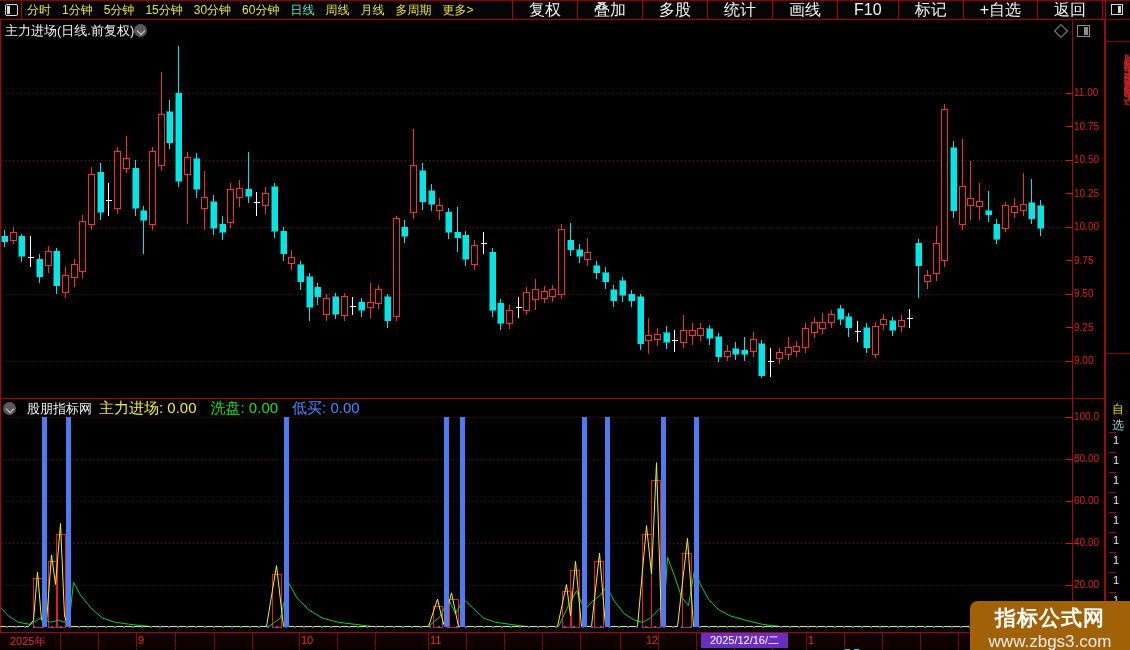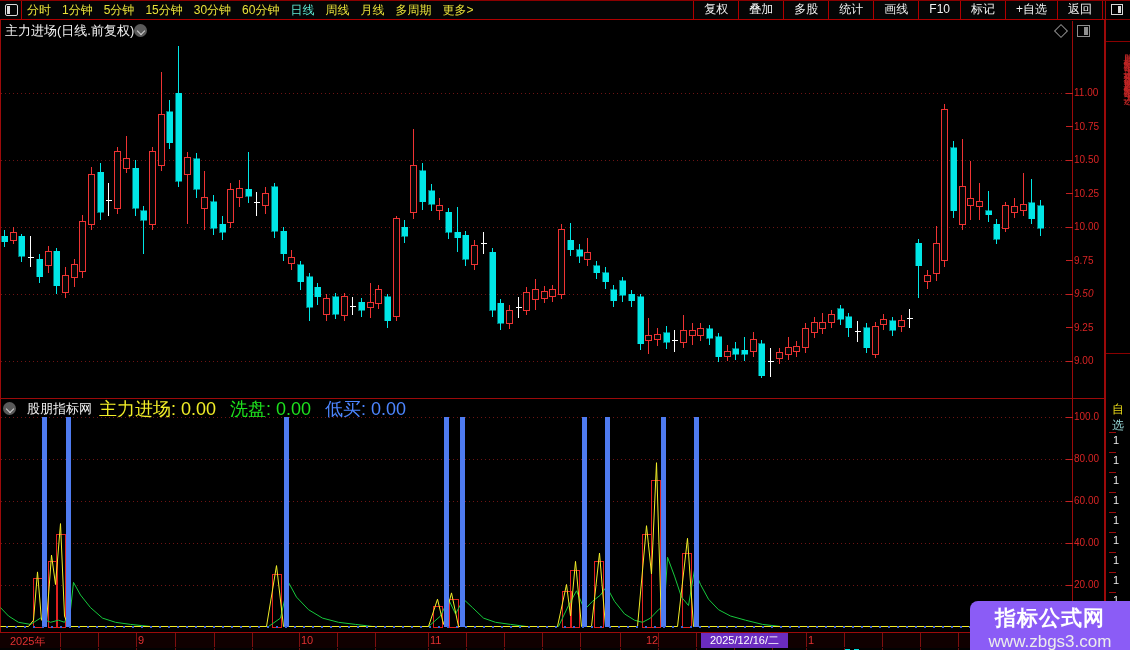--- a/index.html
+++ b/index.html
@@ -7,37 +7,37 @@
           font-family:"Liberation Sans","DejaVu Sans",sans-serif;border-top:1px solid #8a0000;box-sizing:border-box;}
   
   .topbar{position:absolute;left:0;top:0;width:1130px;height:18px;background:#050505;border-bottom:1px solid #b00000;}
   .win-icon{position:absolute;left:5px;top:3px;width:11px;height:10px;border:1px solid #dcdcdc;border-radius:2px;}
   .win-icon::after{content:"";position:absolute;left:1px;top:1px;width:3px;height:8px;background:#dcdcdc;}
   .tb-sep{position:absolute;left:21px;top:0;width:1px;height:18px;background:#b00000;}
   .periods{position:absolute;left:27px;top:0;height:18px;display:flex;align-items:center;gap:11px;}
   .periods .p{color:#eae23a;font-size:12px;line-height:18px;white-space:nowrap;cursor:default;}
   .periods .p.active{color:#5eead4;}
   .actions{position:absolute;right:27px;top:0;height:18px;display:flex;}
-  .actions .cell{color:#f2f2f2;font-size:12px;line-height:17px;padding:0 10px;border-left:1px solid #b00000;white-space:nowrap;}
+  .actions .cell{color:#f2f2f2;font-size:16px;line-height:17px;padding:0 16px;border-left:1px solid #b00000;white-space:nowrap;}
   .actions .cell:last-child{border-right:1px solid #b00000;}
   
   .vline,.hline{position:absolute;background:#9c0a0a;}
   
   .title{position:absolute;left:5px;top:21px;color:#f2f2f2;font-size:13px;z-index:3;}
   .chev{position:absolute;width:13px;height:13px;border-radius:50%;background:#5a5a5a;z-index:3;}
   .chev::after{content:"";position:absolute;left:3.5px;top:4px;width:5px;height:5px;border-left:1.6px solid #cfcfcf;border-bottom:1.6px solid #cfcfcf;transform:rotate(-45deg);}
   .diamond-icon{position:absolute;left:1056px;top:25px;width:8px;height:8px;border:1px solid #8e8e8e;transform:rotate(45deg);z-index:3;}
   .split-icon{position:absolute;left:1077px;top:24px;width:11px;height:10px;border:1px solid #8e8e8e;z-index:3;}
   .split-icon::after{content:"";position:absolute;right:1px;top:1px;width:4px;height:8px;background:#8e8e8e;}
   svg.plot{position:absolute;left:0;top:0;z-index:1;}
   .axis-label{position:absolute;left:1074px;width:30px;color:#d92424;font-size:10px;z-index:2;white-space:nowrap;}
   
   .ind-header{position:absolute;left:3px;top:399px;height:17px;display:flex;align-items:center;gap:7px;z-index:3;}
   .ind-src{color:#f0f0f0;font-size:13px;margin-left:4px;}
-  .ind-lab{font-size:18px;white-space:nowrap;}
+  .ind-lab{font-size:15px;white-space:nowrap;}
   
   .xaxis{position:absolute;left:0;top:632px;width:1104px;height:24px;background:#100000;z-index:2;}
   .xaxis .tick{position:absolute;top:0;width:1px;height:14px;background:#7d0f0f;}
   .xaxis .xlab{position:absolute;top:1px;color:#e23030;font-size:11px;white-space:nowrap;}
   .datebox{position:absolute;left:701px;top:632px;width:87px;height:15px;background:#6b2cc0;color:#fff;
            font-size:11px;line-height:15px;text-align:center;z-index:3;white-space:nowrap;}
   .bstrip{position:absolute;left:0;top:647px;width:1104px;height:3px;background:#020202;z-index:2;}
   .bstrip .tick{position:absolute;top:0;width:1px;height:3px;background:#6e0c0c;}
   .bstrip .cy{position:absolute;top:1px;width:5px;height:2px;background:#00dede;}
   
@@ -46,21 +46,21 @@
   .rs-icon::after{content:"";position:absolute;right:1px;top:1px;width:3px;height:7px;background:#d8d8d8;}
   .rs-vtext{position:absolute;left:15px;top:44px;width:14px;color:#c02626;font-size:11px;line-height:13px;
             writing-mode:vertical-rl;text-orientation:upright;letter-spacing:2px;height:300px;overflow:hidden;}
   .rs-sep{position:absolute;left:0;width:25px;height:1px;background:#8a0000;}
   .rs-tab{position:absolute;left:6px;top:400px;color:#e8d818;font-size:12px;}
   .rs-tab2{position:absolute;left:6px;top:416px;color:#9adada;font-size:12px;}
   .rs-digits{position:absolute;left:7px;top:431px;width:18px;}
   .rs-digits .d{color:#e8e8e8;font-size:11px;height:19px;line-height:14px;}
   .rs-digits .dash{width:7px;height:1px;background:#9c0a0a;margin-left:-4px;}
   
-  .watermark{position:absolute;left:970px;top:600px;width:160px;height:50px;background:#8b5cf6;
+  .watermark{position:absolute;left:970px;top:600px;width:160px;height:50px;background:#a16207;
              border-top-left-radius:8px;z-index:6;text-align:center;color:#fff;}
   .wm1{font-size:21px;font-weight:bold;margin-top:3px;letter-spacing:1px;}
   .wm2{font-size:17px;color:#ececec;margin-top:0px;}
 </style>
 </head>
 <body>
 
 <div class="screen">
 
   <div class="topbar">
@@ -512,21 +512,21 @@
   <div class="hline" style="left:0;top:631px;width:1104px;height:1px;"></div>
   <div class="hline" style="left:0;top:646px;width:1104px;height:1px;"></div>
 
   <div id="price-axis">
       <div class="axis-label" style="top: 86px;">11.00</div>
       <div class="axis-label" style="top: 119.5px;">10.75</div>
       <div class="axis-label" style="top: 153px;">10.50</div>
       <div class="axis-label" style="top: 186.5px;">10.25</div>
       <div class="axis-label" style="top: 220px;">10.00</div>
       <div class="axis-label" style="top: 253.5px;">9.75</div>
-      <div class="axis-label" style="top: 287px; font-style: italic;">9.50</div>
+      <div class="axis-label" style="top: 287px;">9.50</div>
       <div class="axis-label" style="top: 320.5px;">9.25</div>
       <div class="axis-label" style="top: 354px;">9.00</div>
     </div>
 
   <div id="ind-axis">
       <div class="axis-label" style="top: 410px;">100.0</div>
       <div class="axis-label" style="top: 452px;">80.00</div>
       <div class="axis-label" style="top: 494px;">60.00</div>
       <div class="axis-label" style="top: 536px;">40.00</div>
       <div class="axis-label" style="top: 578px;">20.00</div>

